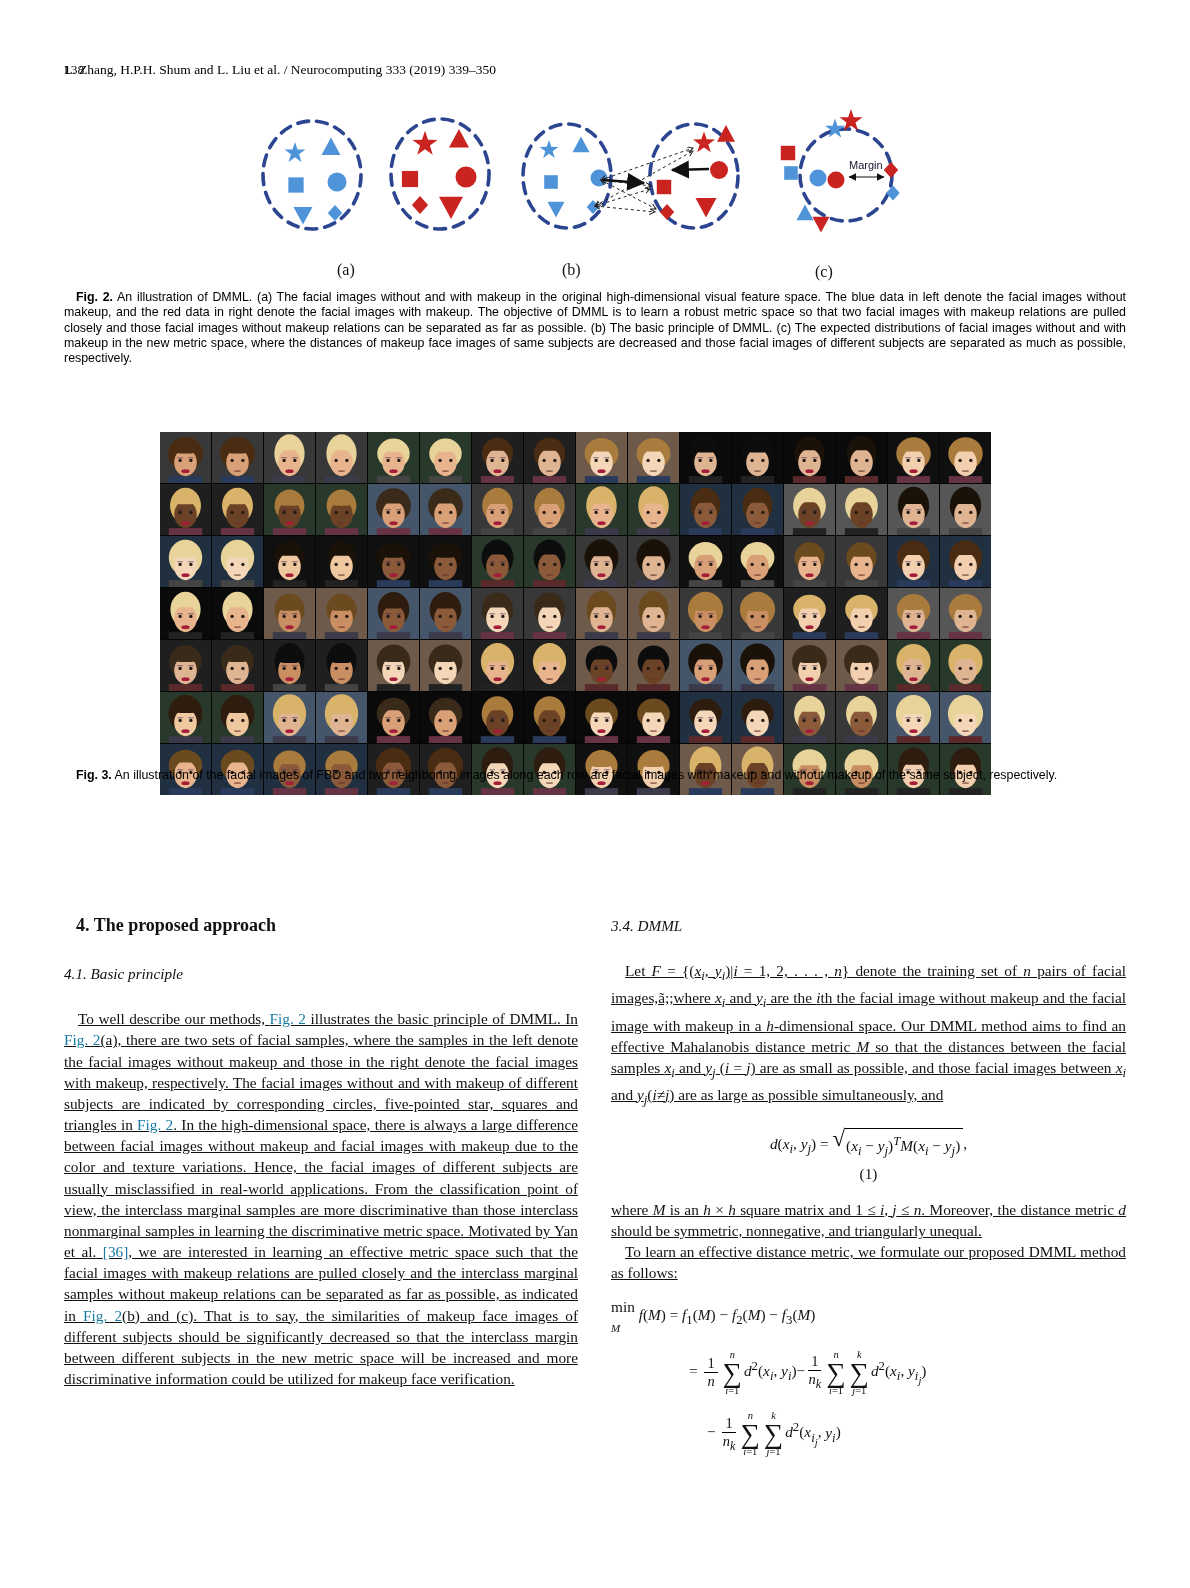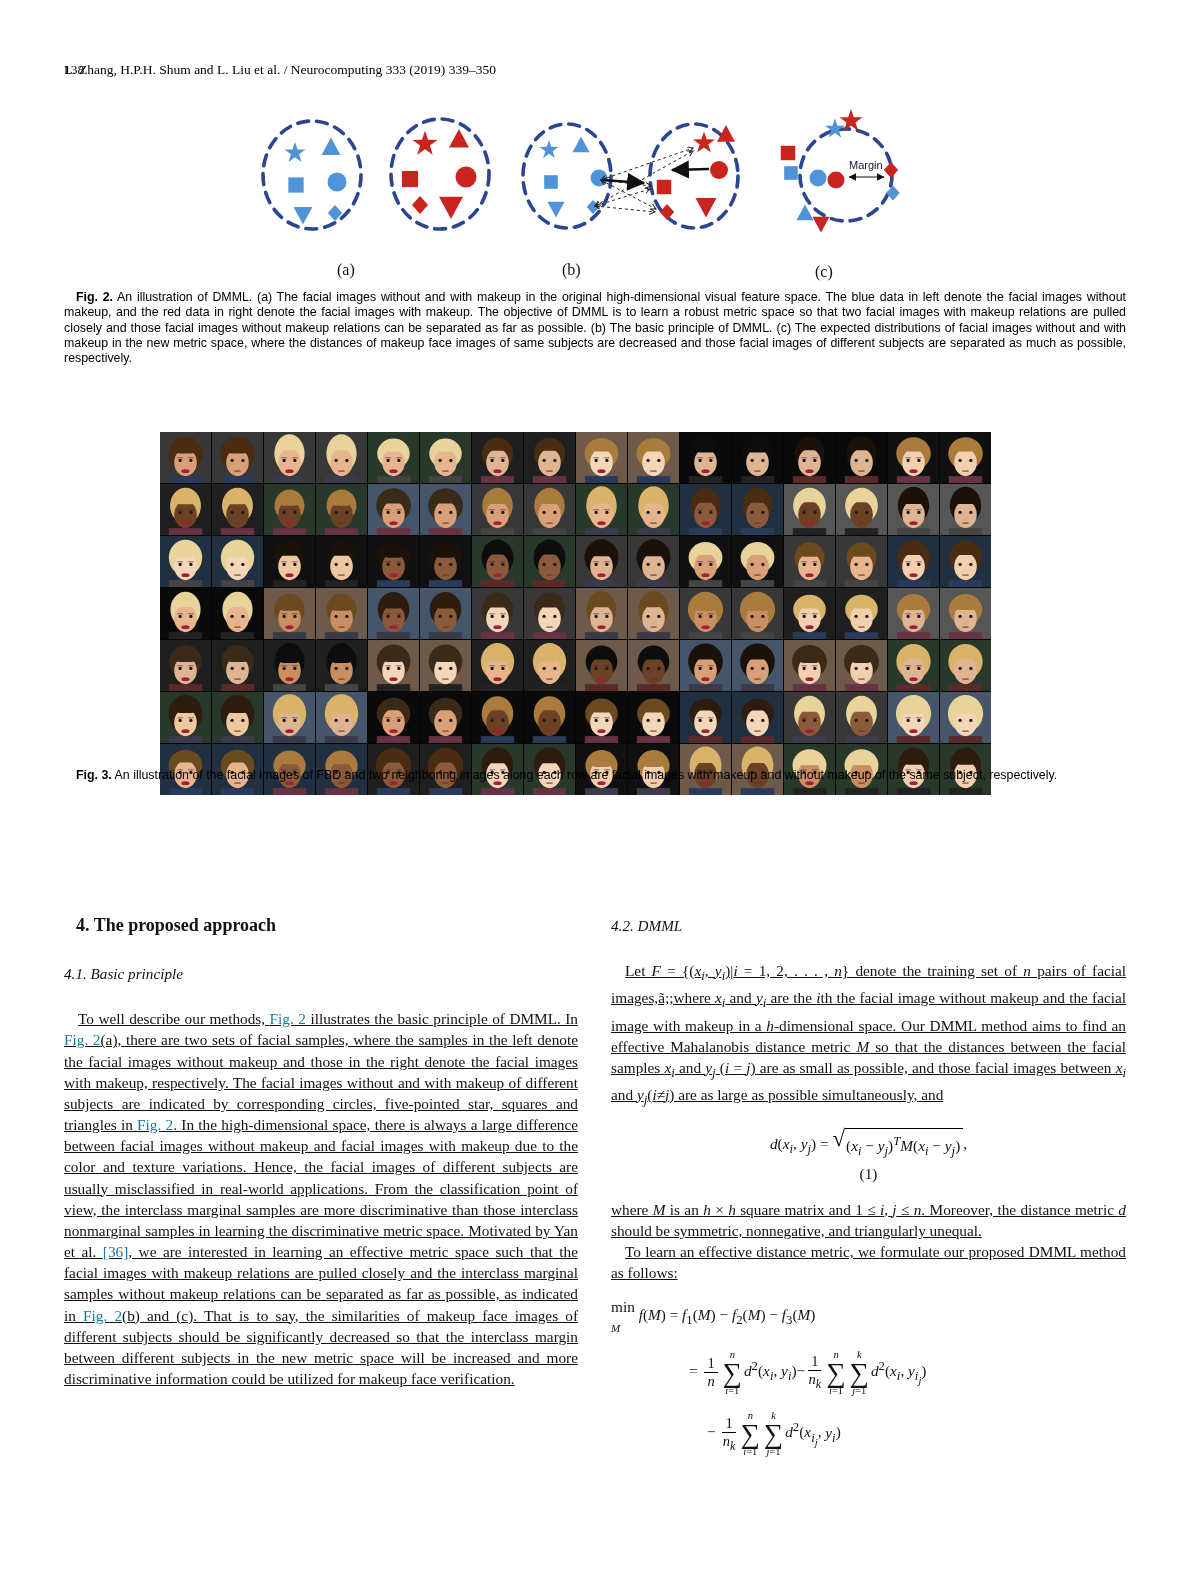--- a/index.html
+++ b/index.html
@@ -1615,21 +1615,21 @@
     <span>An illustration of the facial images of FBD and two neighboring images along each row are facial images with makeup and without makeup of the same subject, respectively.</span>
   </div>
 
   <div class="col col-left">
     <h2 class="h2">4. The proposed approach</h2>
     <h3 class="h3">4.1. Basic principle</h3>
     <p class="indent">To well describe our methods, <a class="lnk">Fig. 2</a> illustrates the basic principle of DMML. In <a class="lnk">Fig. 2</a>(a), there are two sets of facial samples, where the samples in the left denote the facial images without makeup and those in the right denote the facial images with makeup, respectively. The facial images without and with makeup of different subjects are indicated by corresponding circles, five-pointed star, squares and triangles in <a class="lnk">Fig. 2</a>. In the high-dimensional space, there is always a large difference between facial images without makeup and facial images with makeup due to the color and texture variations. Hence, the facial images of different subjects are usually misclassified in real-world applications. From the classification point of view, the interclass marginal samples are more discriminative than those interclass nonmarginal samples in learning the discriminative metric space. Motivated by Yan et al. <a class="lnk">[36]</a>, we are interested in learning an effective metric space such that the facial images with makeup relations are pulled closely and the interclass marginal samples without makeup relations can be separated as far as possible, as indicated in <a class="lnk">Fig. 2</a>(b) and (c). That is to say, the similarities of makeup face images of different subjects should be significantly decreased so that the interclass margin between different subjects in the new metric space will be increased and more discriminative information could be utilized for makeup face verification.</p>
   </div>
 
   <div class="col col-right">
-    <h3 class="h3">4.2. DMML</h3>
+    <h3 class="h3">3.4. DMML</h3>
     <p class="indent">Let <i>F</i> = {(<i>x<sub>i</sub></i>, <i>y<sub>i</sub></i>)|<i>i</i> = 1, 2, . . . , <i>n</i>} denote the training set of <i>n</i> pairs of facial images,ã;;where <i>x<sub>i</sub></i> and <i>y<sub>i</sub></i> are the <i>i</i>th the facial image without makeup and the facial image with makeup in a <i>h</i>-dimensional space. Our DMML method aims to find an effective Mahalanobis distance metric <i>M</i> so that the distances between the facial samples <i>x<sub>i</sub></i> and <i>y<sub>j</sub></i> (<i>i</i> = <i>j</i>) are as small as possible, and those facial images between <i>x<sub>i</sub></i> and <i>y<sub>j</sub></i>(<i>i</i>≠<i>j</i>) are as large as possible simultaneously, and</p>
     <div class="eqrow">
       <span class="eqbody"><i>d</i>(<i>x<sub>i</sub></i>, <i>y<sub>j</sub></i>) = <span class="sqrtw">
             <span class="sqrtsym">√</span>
             <span class="rad">(<i>x<sub>i</sub></i> − <i>y<sub>j</sub></i>)<sup><i>T</i></sup><i>M</i>(<i>x<sub>i</sub></i> − <i>y<sub>j</sub></i>)</span>
           </span>,</span>
       <span class="eqnum">(1)</span>
     </div>
     <p>where <i>M</i> is an <i>h</i> × <i>h</i> square matrix and 1 ≤ <i>i</i>, <i>j</i> ≤ <i>n</i>. Moreover, the distance metric <i>d</i> should be symmetric, nonnegative, and triangularly unequal.</p>
     <p class="indent">To learn an effective distance metric, we formulate our proposed DMML method as follows:</p>

